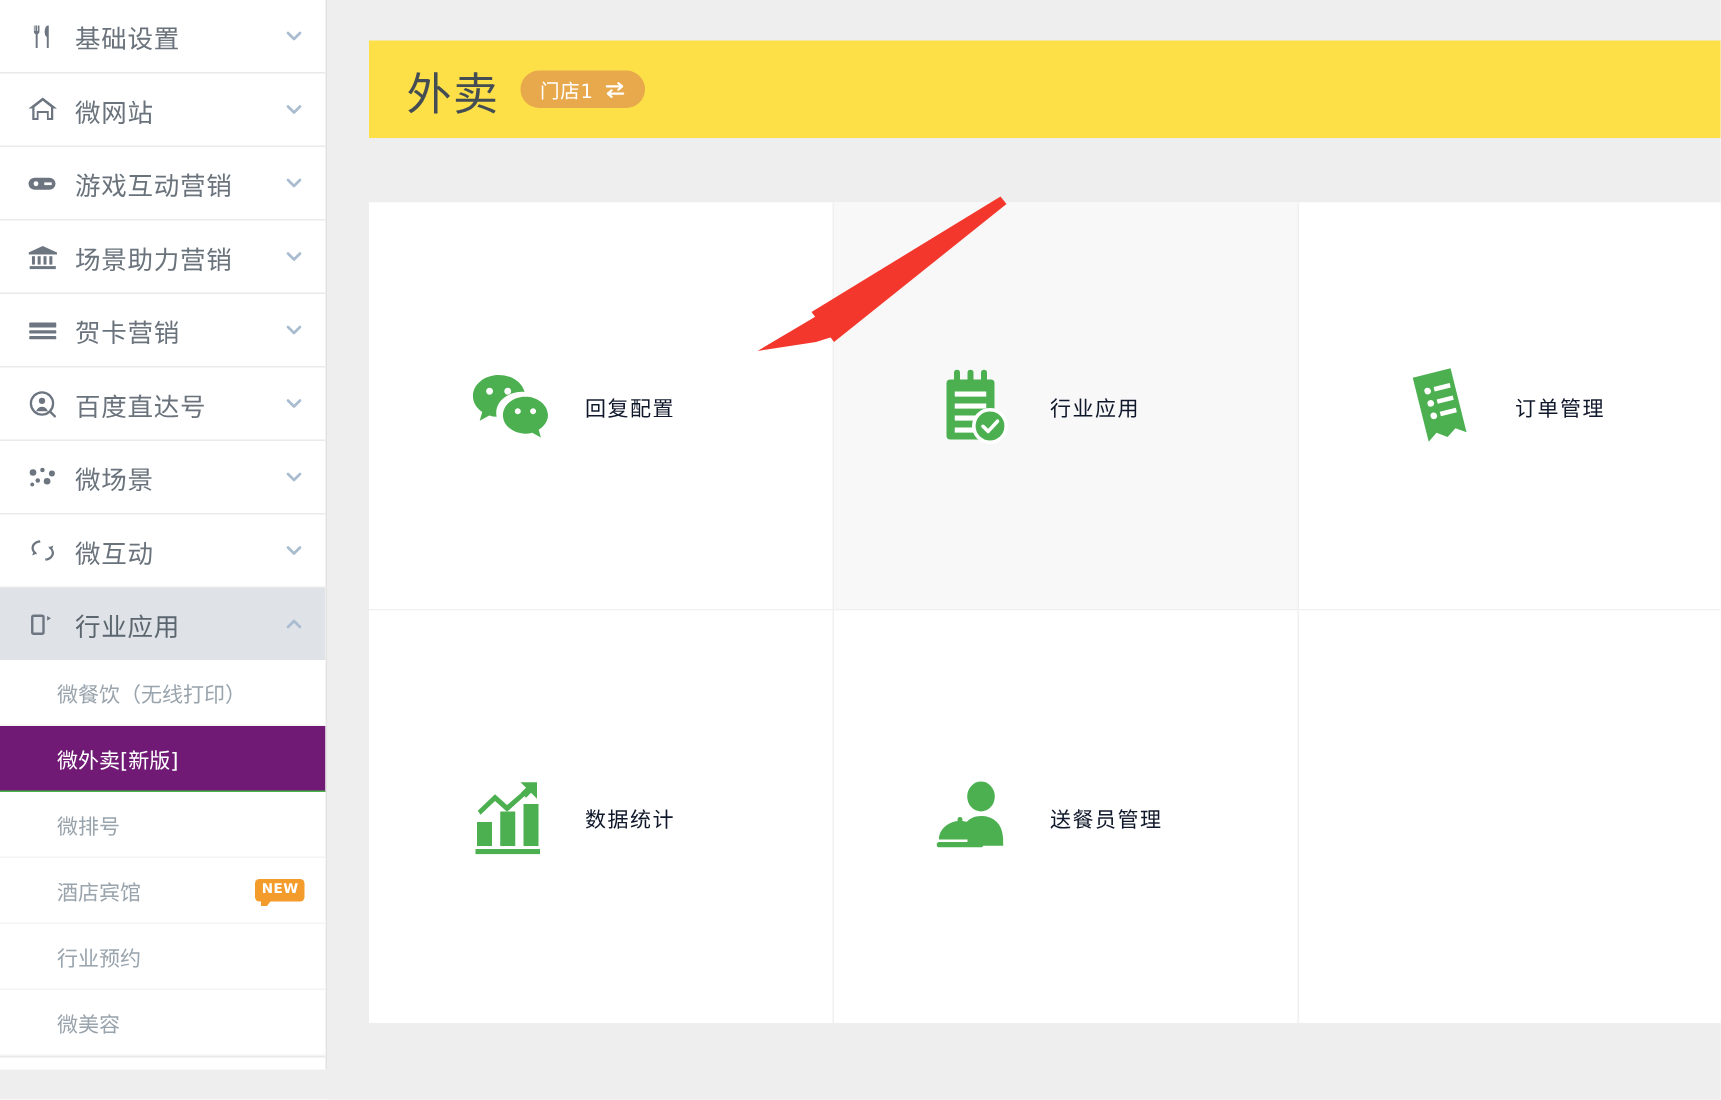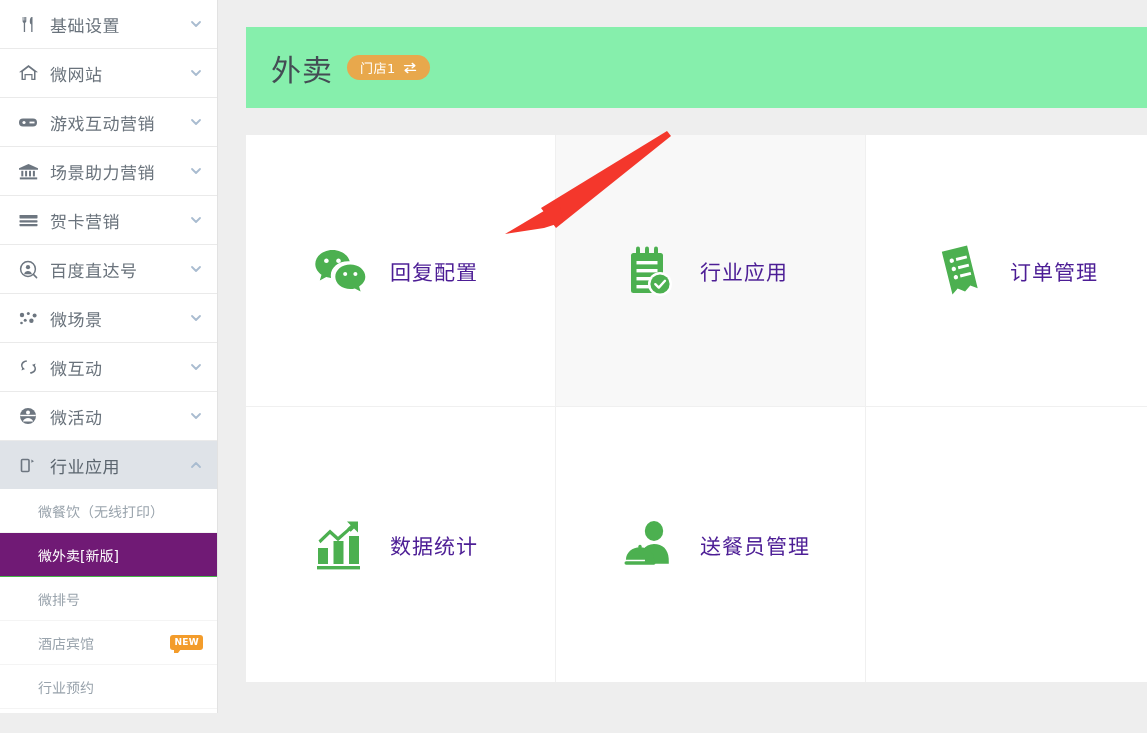--- a/index.html
+++ b/index.html
@@ -135,22 +135,22 @@
     right: 0;
     bottom: 0;
     background: #eeeeee;
   }
 
   .header-card {
     position: absolute;
     left: 27px;
     top: 27px;
     right: 0;
-    height: 81px;
-    background: #86efac;
+    height: 65px;
+    background: #fde047;
     box-sizing: border-box;
   }
   .header-inner {
     display: flex;
     align-items: center;
     height: 100%;
     padding-left: 25px;
   }
   .page-title {
     font-size: 30px;
@@ -216,22 +216,22 @@
     height: 52px;
     flex: 0 0 52px;
     display: flex;
     align-items: center;
     justify-content: center;
     color: #4cb050;
   }
   .cell-icon svg { display: block; }
 
   .cell-label {
-    font-size: 21px;
-    color: #4c1d95;
+    font-size: 14px;
+    color: #0f172a;
     margin-left: 24px;
     letter-spacing: 1px;
     white-space: nowrap;
   }
 
   
   .annotation {
     position: absolute;
     left: 0;
     top: 0;
@@ -385,38 +385,20 @@
       </span>
       <span class="nav-label">微互动</span>
       <span class="chev">
         <svg width="14" height="14" viewBox="0 0 14 14" fill="none" stroke="currentColor" stroke-width="1.8" stroke-linecap="round" stroke-linejoin="round">
             <polyline points="3,5 7,9 11,5"></polyline>
           </svg>
       </span>
     </div>
   </div>
 
-  <div class="nav-group">
-    <div class="nav-parent">
-      <span class="nav-icon">
-        <svg width="18" height="18" viewBox="0 0 18 18" fill="currentColor">
-            <circle cx="9" cy="9" r="8"></circle>
-            <circle cx="9" cy="5.6" r="2" fill="#ffffff"></circle>
-            <path d="M3.8 14.6c.8-2.3 2.8-3.6 5.2-3.6s4.4 1.3 5.2 3.6z" fill="#ffffff"></path>
-            <rect x="1.2" y="7.8" width="15.6" height="1.4" fill="#ffffff"></rect>
-          </svg>
-      </span>
-      <span class="nav-label">微活动</span>
-      <span class="chev">
-        <svg width="14" height="14" viewBox="0 0 14 14" fill="none" stroke="currentColor" stroke-width="1.8" stroke-linecap="round" stroke-linejoin="round">
-            <polyline points="3,5 7,9 11,5"></polyline>
-          </svg>
-      </span>
-    </div>
-  </div>
 
   <div class="nav-group">
     <div class="nav-parent expanded">
       <span class="nav-icon">
         <svg width="17" height="17" viewBox="0 0 17 17" fill="none" stroke="currentColor" stroke-width="1.6">
             <rect x="1.5" y="2.5" width="7.5" height="12" rx="1"></rect>
             <path d="M11.4 2.6v3.2l2.6-1.6z" fill="currentColor" stroke="none"></path>
           </svg>
       </span>
       <span class="nav-label">行业应用</span>

